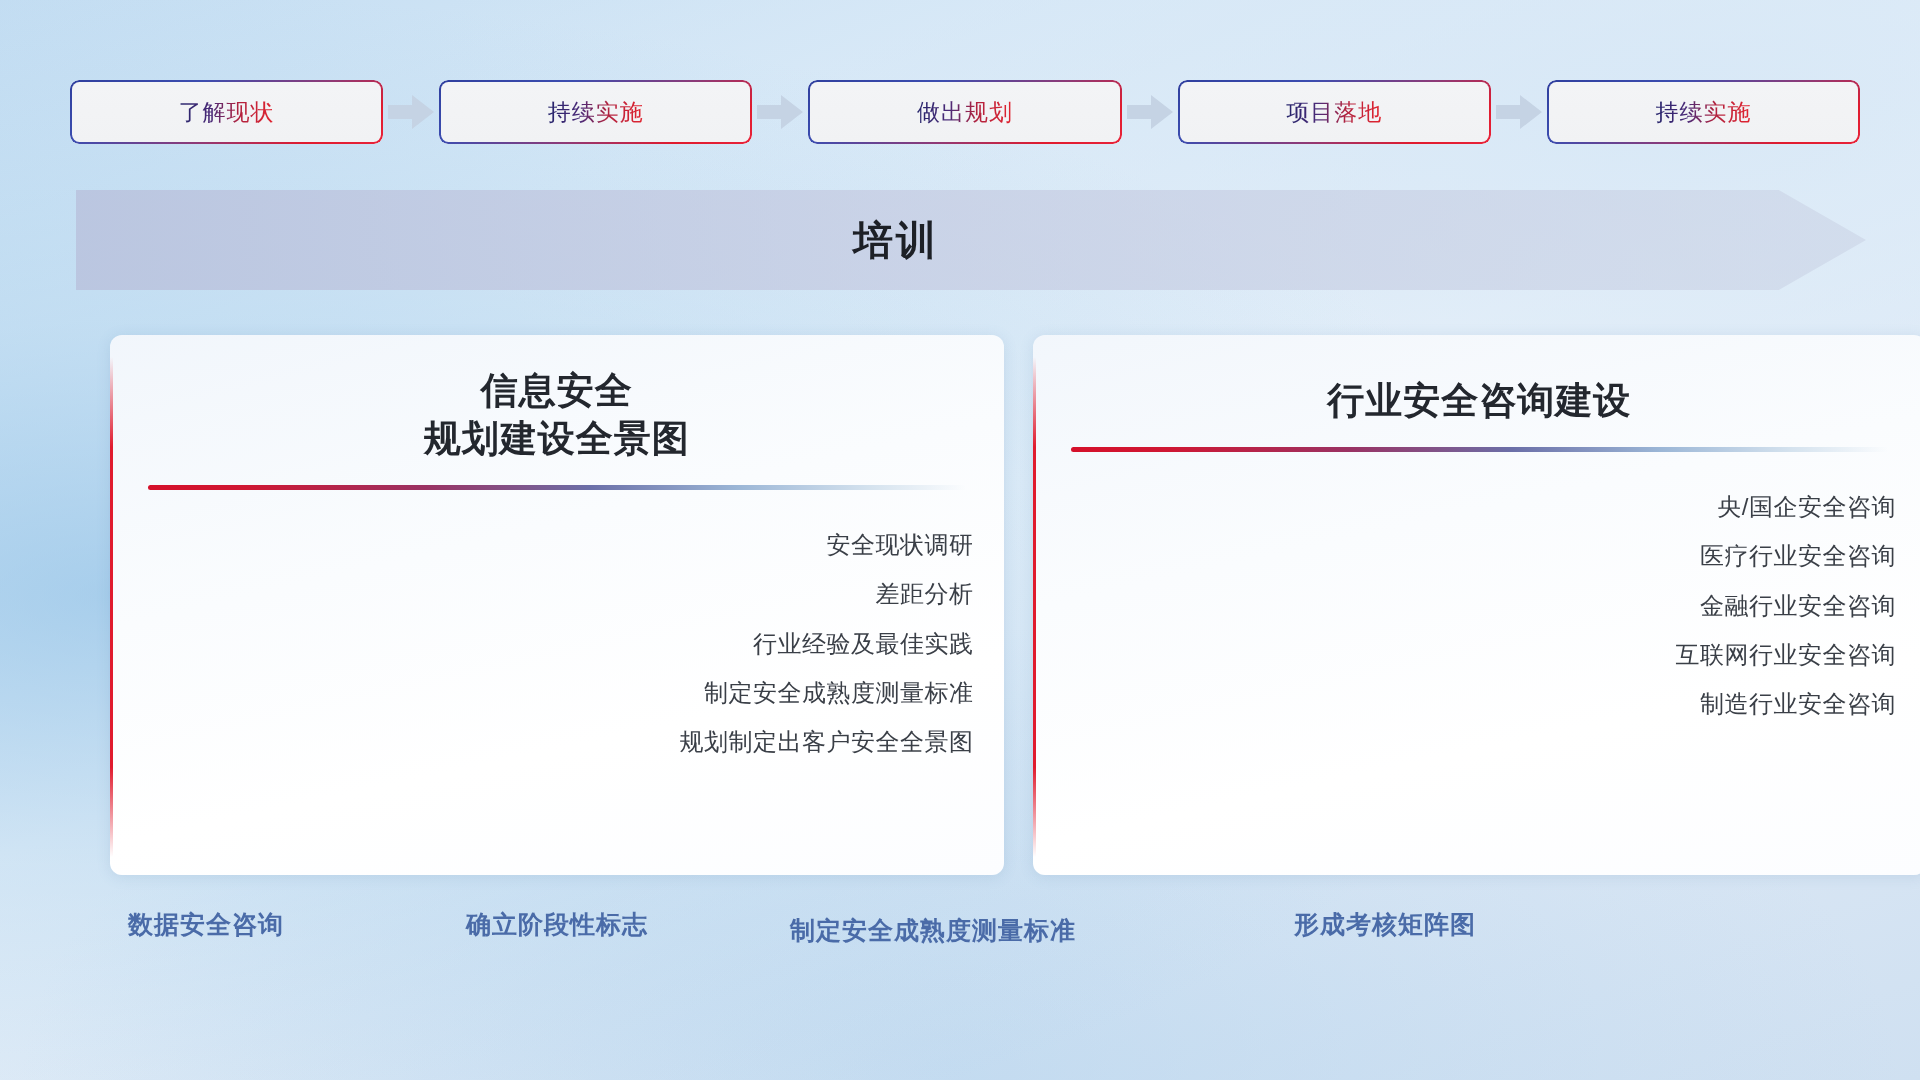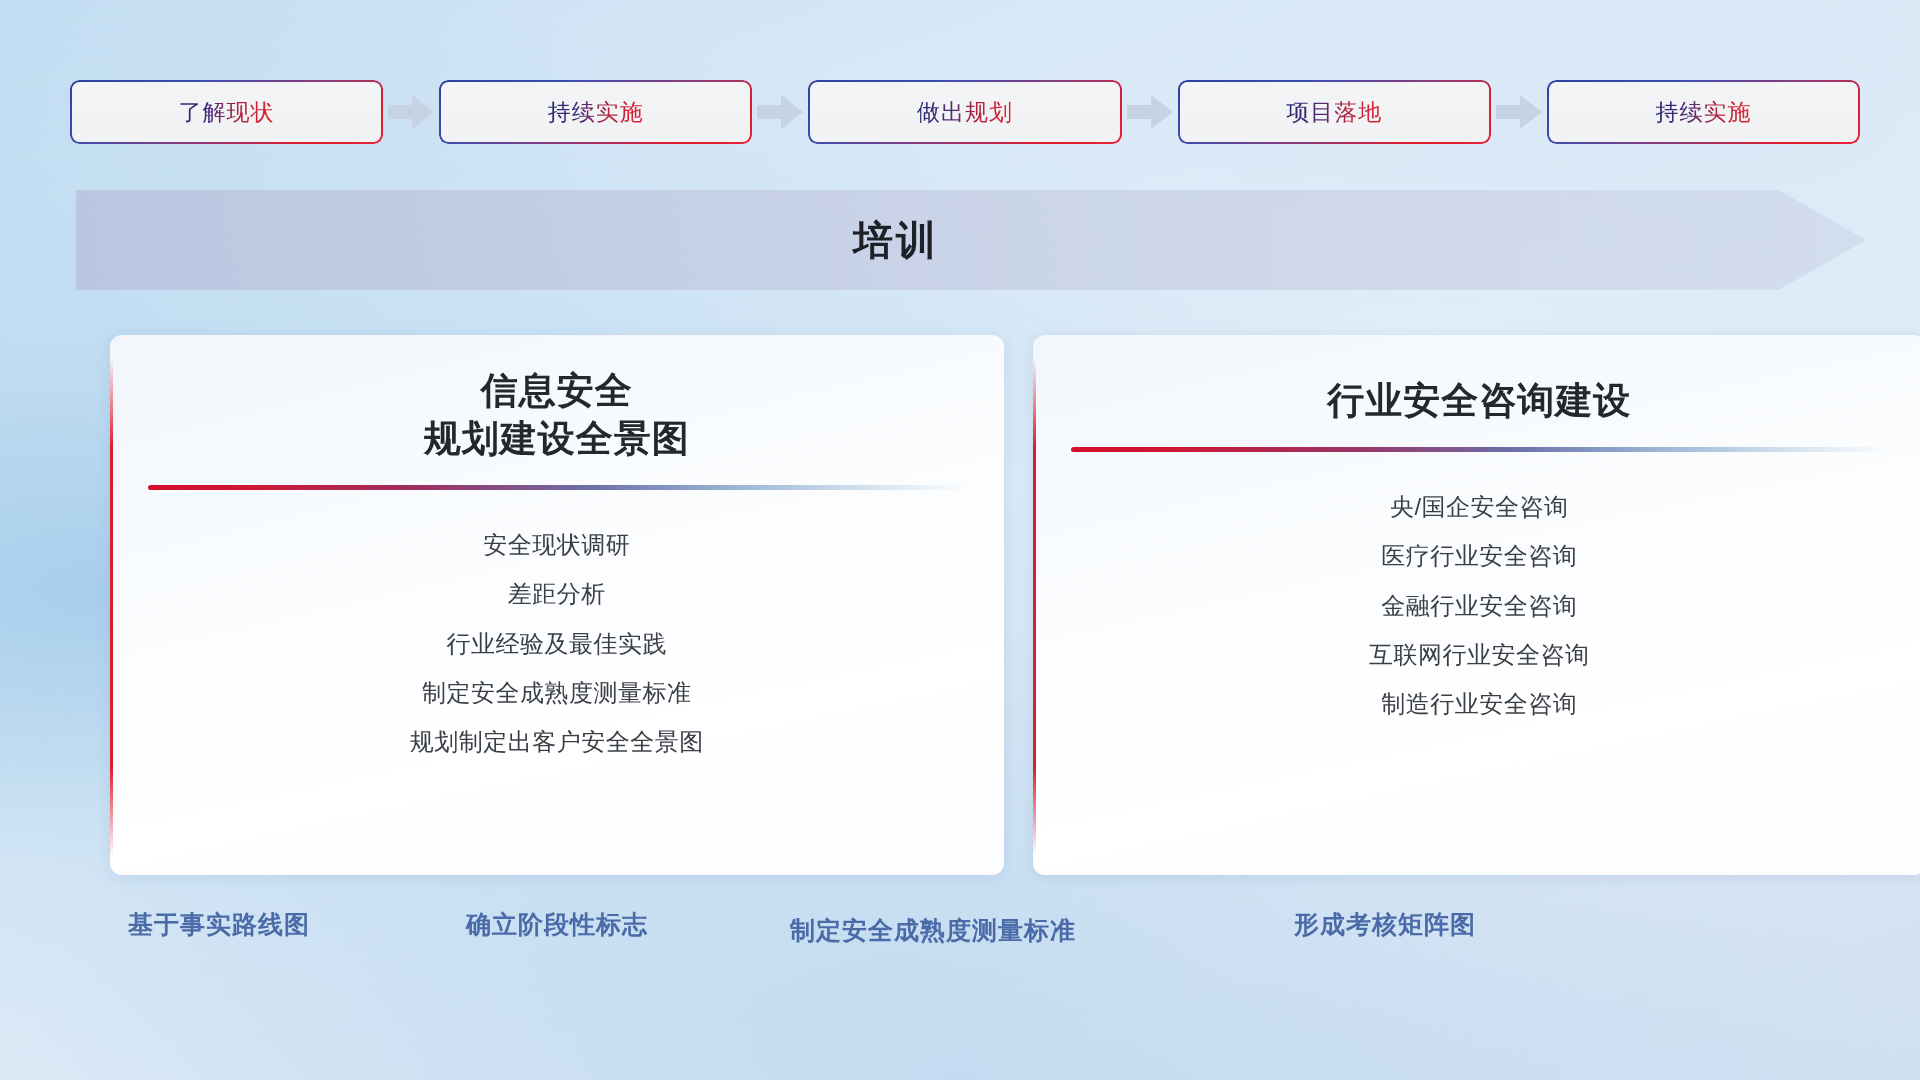--- a/index.html
+++ b/index.html
@@ -161,20 +161,21 @@
     margin: 22px 8px 0 8px;
     height: 5px;
     border-radius: 3px 0 0 3px;
     background: linear-gradient(90deg, #d5102a 0%, #cf1733 12%, #9a3263 34%, #6b6fa8 54%, #9bb6d6 72%, #d4e2ee 88%, rgba(226,236,245,0) 100%);
   }
   .card-list {
     margin-top: 34px;
     display: flex;
     flex-direction: column;
     gap: 8px;
+    align-items: flex-end;
   }
   .card-list-item {
     text-align: center;
     font-size: 24px;
     color: #3a3f47;
     line-height: 1.72;
     letter-spacing: 0.5px;
   }
 
   
@@ -292,19 +293,19 @@
           <div class="card-list-item">互联网行业安全咨询</div>
           <div class="card-list-item">制造行业安全咨询</div>
         </div>
       </div>
     </div>
 
 
   </div>
 
   <div id="bottom-labels">
-    <div class="bottom-label" style="left: 128px;">基于事实路线图</div>
+    <div class="bottom-label" style="left: 128px;">数据安全咨询</div>
     <div class="bottom-label" style="left: 466px; text-align: right;">确立阶段性标志</div>
     <div class="bottom-label" style="left: 790px; margin-top: 6px;">制定安全成熟度测量标准</div>
     <div class="bottom-label" style="left: 1294px;">形成考核矩阵图</div>
   </div>
 
 </div>
 
 </body></html>

